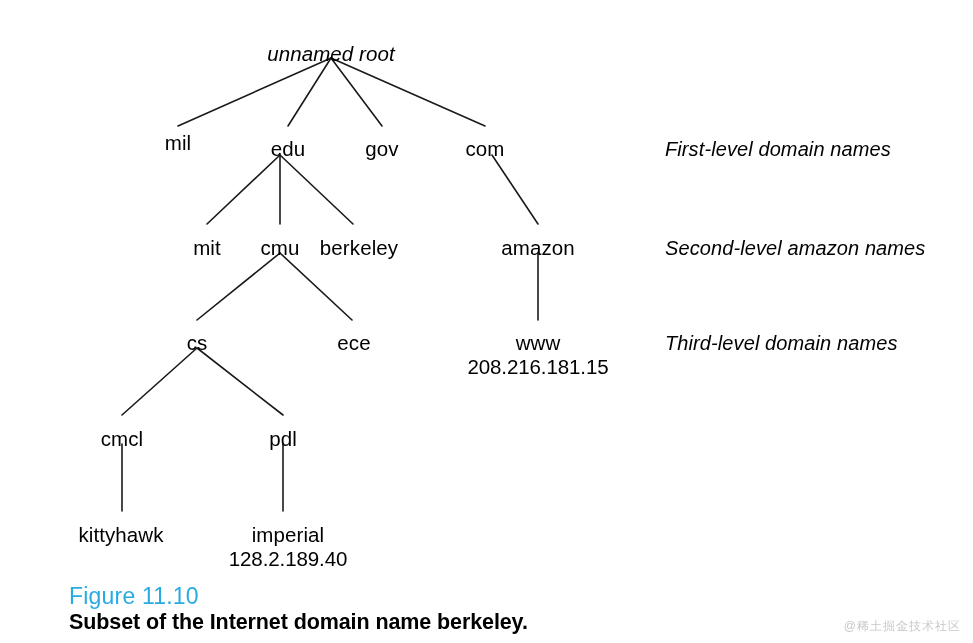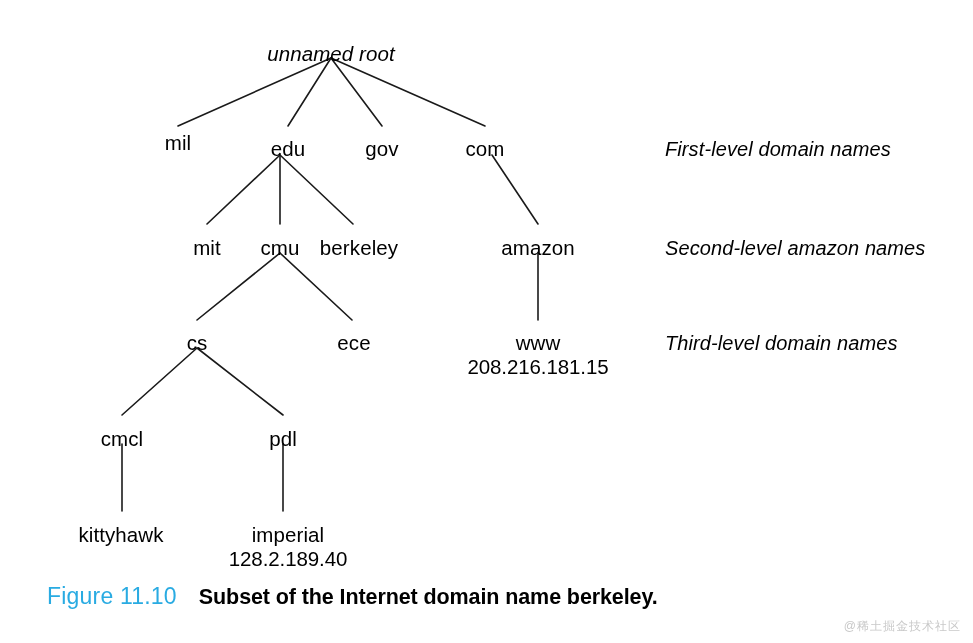--- a/index.html
+++ b/index.html
@@ -64,20 +64,21 @@
     letter-spacing: 0.1px;
   }
   
   .caption {
     position: absolute;
     left: 47px;
     top: 583px;
     display: flex;
     align-items: baseline;
     white-space: nowrap;
+    flex-direction: column;
   }
   .caption-figno {
     font-size: 23px;
     font-weight: 400;
     letter-spacing: 0.2px;
   }
   .caption-title {
     font-size: 21.5px;
     font-weight: bold;
     margin-left: 22px;

